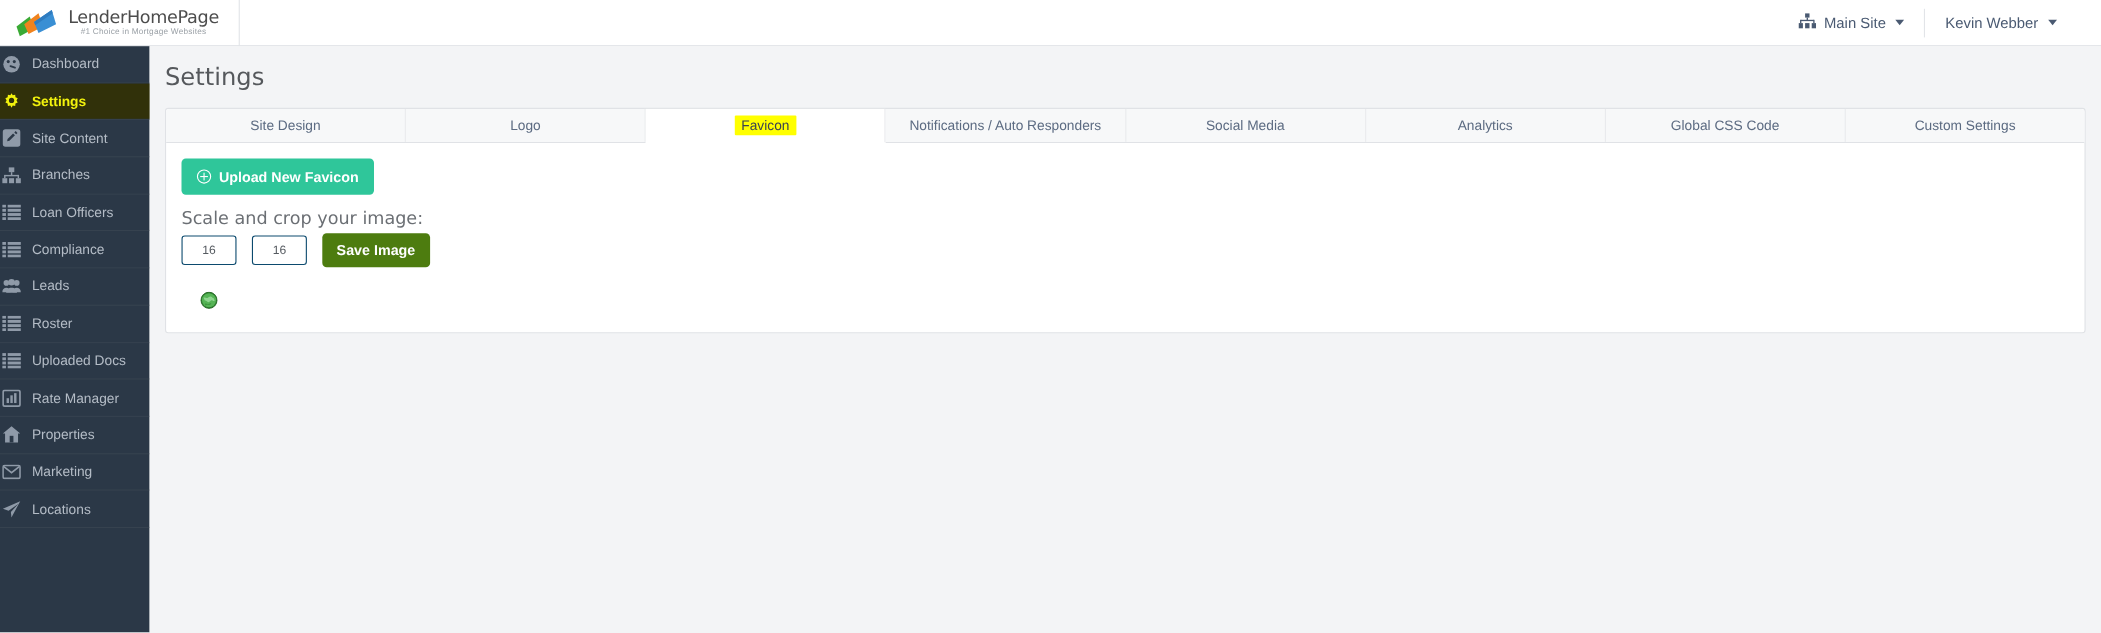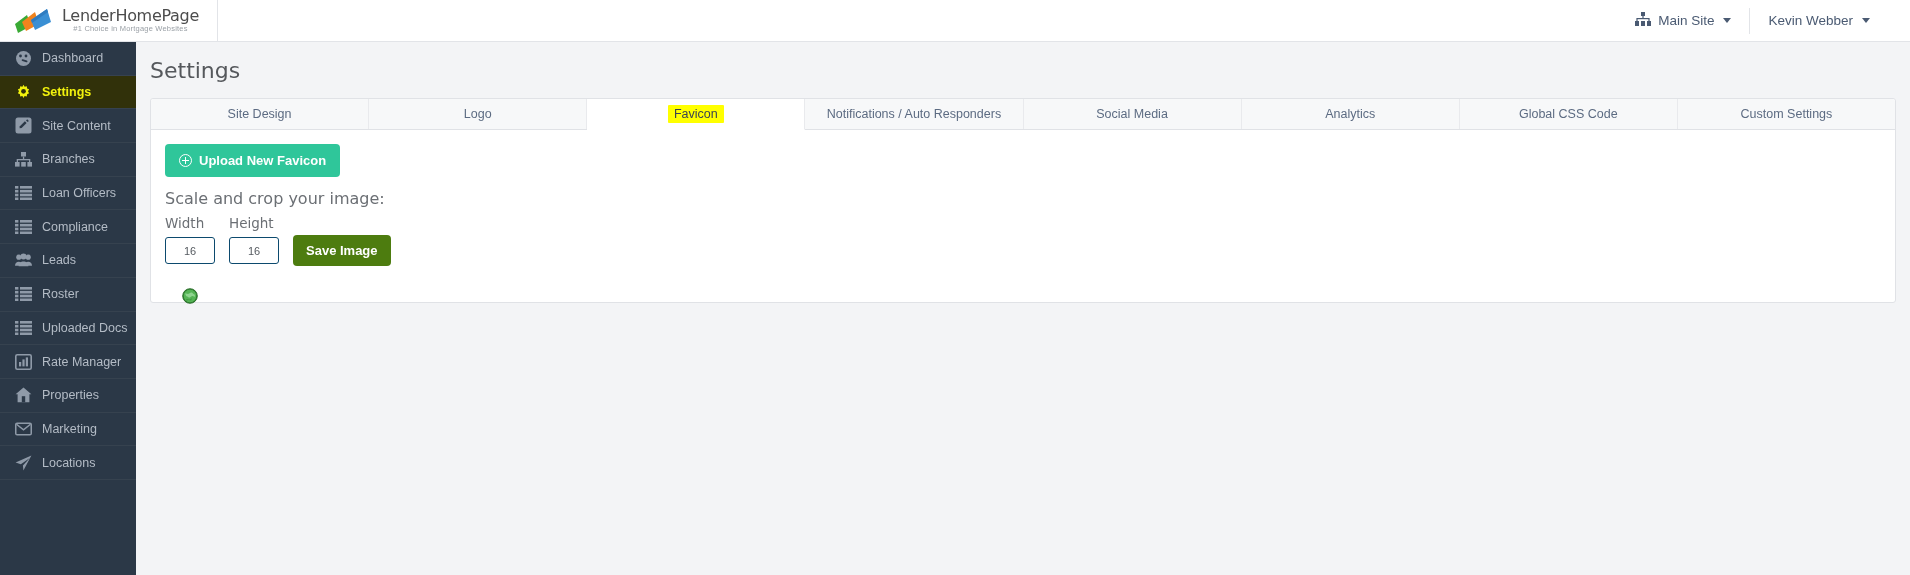--- a/index.html
+++ b/index.html
@@ -51,21 +51,21 @@
   }
 
   
   .sidebar {
     position: absolute; top: 42px; left: 0;
     width: 136px; height: 533px;
     background: #2b3847;
   }
   .nav-item {
     height: 33.7px; display: flex; align-items: center;
-    padding-left: 15px; gap: 10px;
+    padding-left: 2px; gap: 10px;
     border-bottom: 1px solid #36424f;
     cursor: pointer; position: relative;
   }
   .nav-label {
     font-size: 12.5px; color: #b4bcc6; white-space: nowrap;
   }
   .nav-icon {
     width: 17px; height: 17px; flex: 0 0 auto;
     display: flex; align-items: center; justify-content: center;
     color: #8f9aa8;
@@ -428,24 +428,20 @@
 
       <div class="panel-body">
 
         <button class="btn">
           <span class="plus-circle"></span>
           <span>Upload New Favicon</span>
         </button>
 
         <div class="scale-label">Scale and crop your image:</div>
 
-        <div class="field-labels">
-          <span class="lbl-w">Width</span>
-          <span class="lbl-h">Height</span>
-        </div>
 
         <div class="field-row">
           <input class="num-input" type="text" value="16" style="">
           <input class="num-input" type="text" value="16" style="">
           <button class="btn-save">Save Image</button>
         </div>
 
         <div class="favicon-preview">
           <svg width="16" height="16" viewBox="0 0 16 16">
             <circle cx="8" cy="8" r="7.3" fill="#2f7d2f"></circle>

